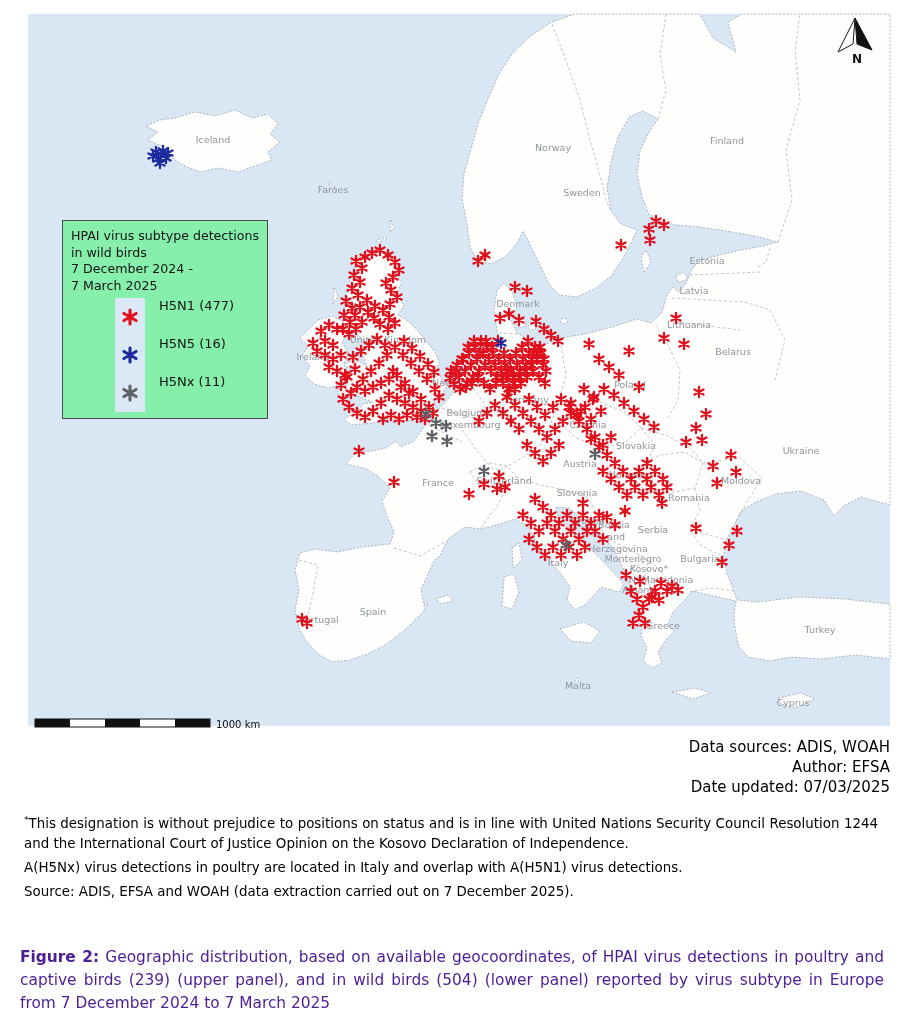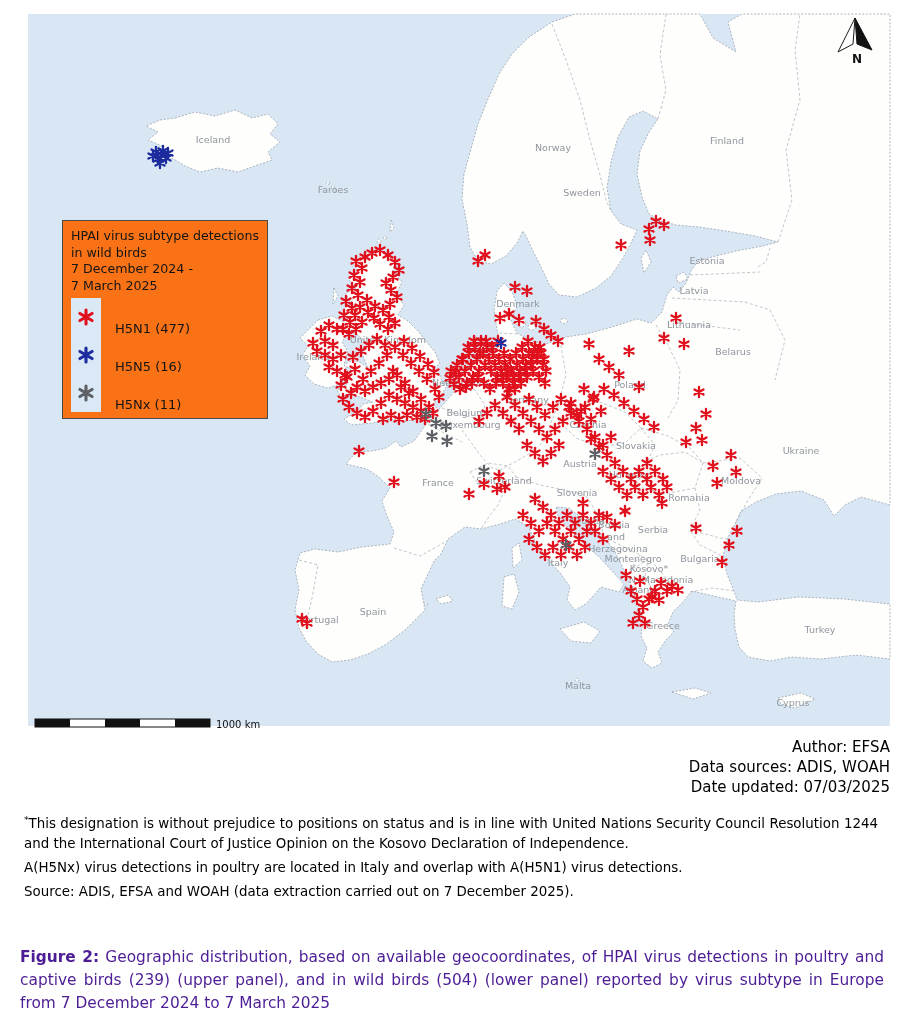--- a/index.html
+++ b/index.html
@@ -5,24 +5,24 @@
   html,body{margin:0;padding:0;}
   body{
     width:900px;height:1024px;position:relative;background:#ffffff;
     font-family:"DejaVu Sans","Liberation Sans",sans-serif;color:#111;
   }
   .map-svg{position:absolute;left:0;top:0;}
   .country-label{fill:#8f959d;font-size:9.5px;font-family:"DejaVu Sans",sans-serif;}
   
   .legend{
     position:absolute;left:62px;top:220px;width:206px;
-    background:#f97316;border:1px solid #4a4a4a;padding:7px 8px 6px 8px;box-sizing:border-box;
+    background:#86efac;border:1px solid #4a4a4a;padding:7px 8px 6px 8px;box-sizing:border-box;
   }
   .legend-title{font-size:12.6px;line-height:1.32;color:#141414;margin-bottom:4px;}
-  .legend-item{display:flex;align-items:flex-end;height:38px;}
+  .legend-item{display:flex;align-items:flex-start;height:38px;margin-left:44px;}
   .legend-swatch{
     width:30px;align-self:stretch;background:#dbe8f6;
     display:flex;align-items:center;justify-content:center;flex:0 0 30px;
   }
   .legend-label{font-size:13px;color:#141414;margin-left:14px;}
   
   .attribution{
     position:absolute;right:10px;top:738px;text-align:right;
     font-size:15px;line-height:1.32;color:#000;
   }
@@ -574,22 +574,22 @@
     <span class="legend-swatch">
       <svg width="20" height="20" viewBox="-10 -10 20 20">
           <use href="#ast" transform="scale(1.35)" stroke="#5d6065"></use>
         </svg>
     </span>
     <span class="legend-label">H5Nx (11)</span>
   </div>
 </div>
 
 <div class="attribution">
+  <div>Data sources: ADIS, WOAH</div>
   <div>Author: EFSA</div>
-  <div>Data sources: ADIS, WOAH</div>
   <div>Date updated: 07/03/2025</div>
 </div>
 
 <div class="footnotes">
   <p><span class="sup">*</span><span>This designation is without prejudice to positions on status and is in line with United Nations Security Council Resolution 1244 and the International Court of Justice Opinion on the Kosovo Declaration of Independence.</span></p>
   <p><span>A(H5Nx) virus detections in poultry are located in Italy and overlap with A(H5N1) virus detections.</span></p>
   <p><span>Source: ADIS, EFSA and WOAH (data extraction carried out on 7 December 2025).</span></p>
 </div>
 
 <div class="caption">

